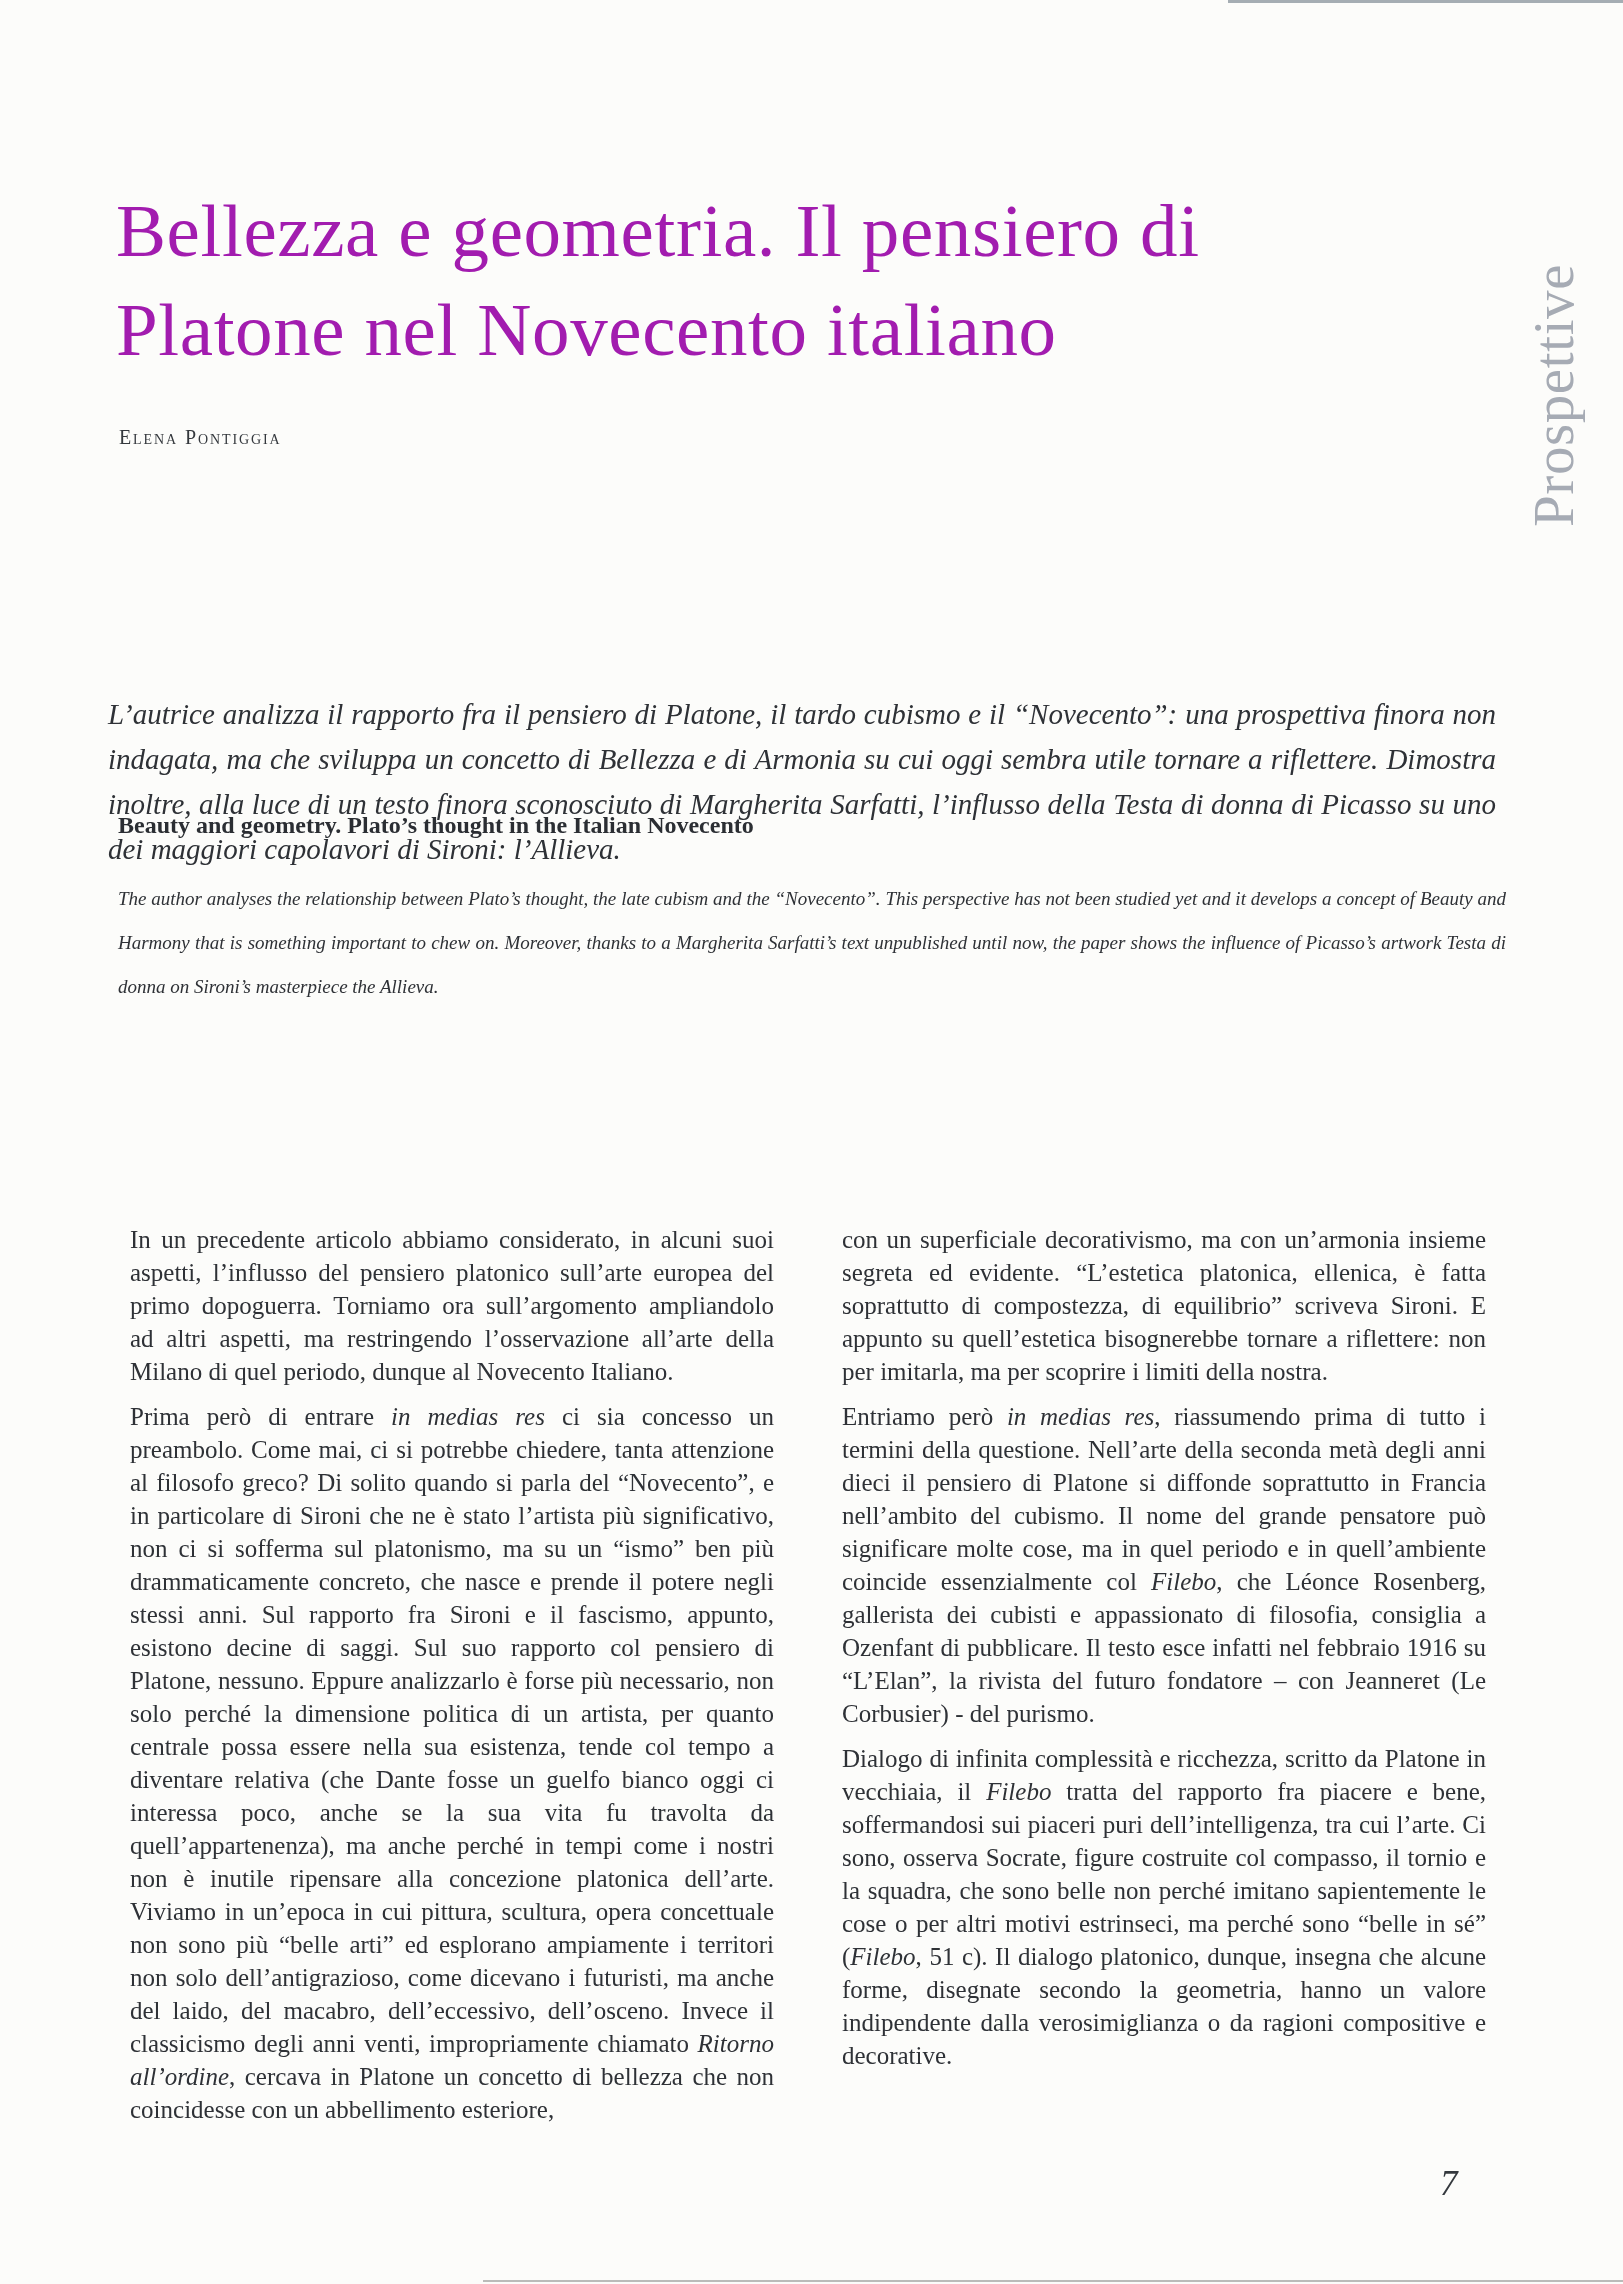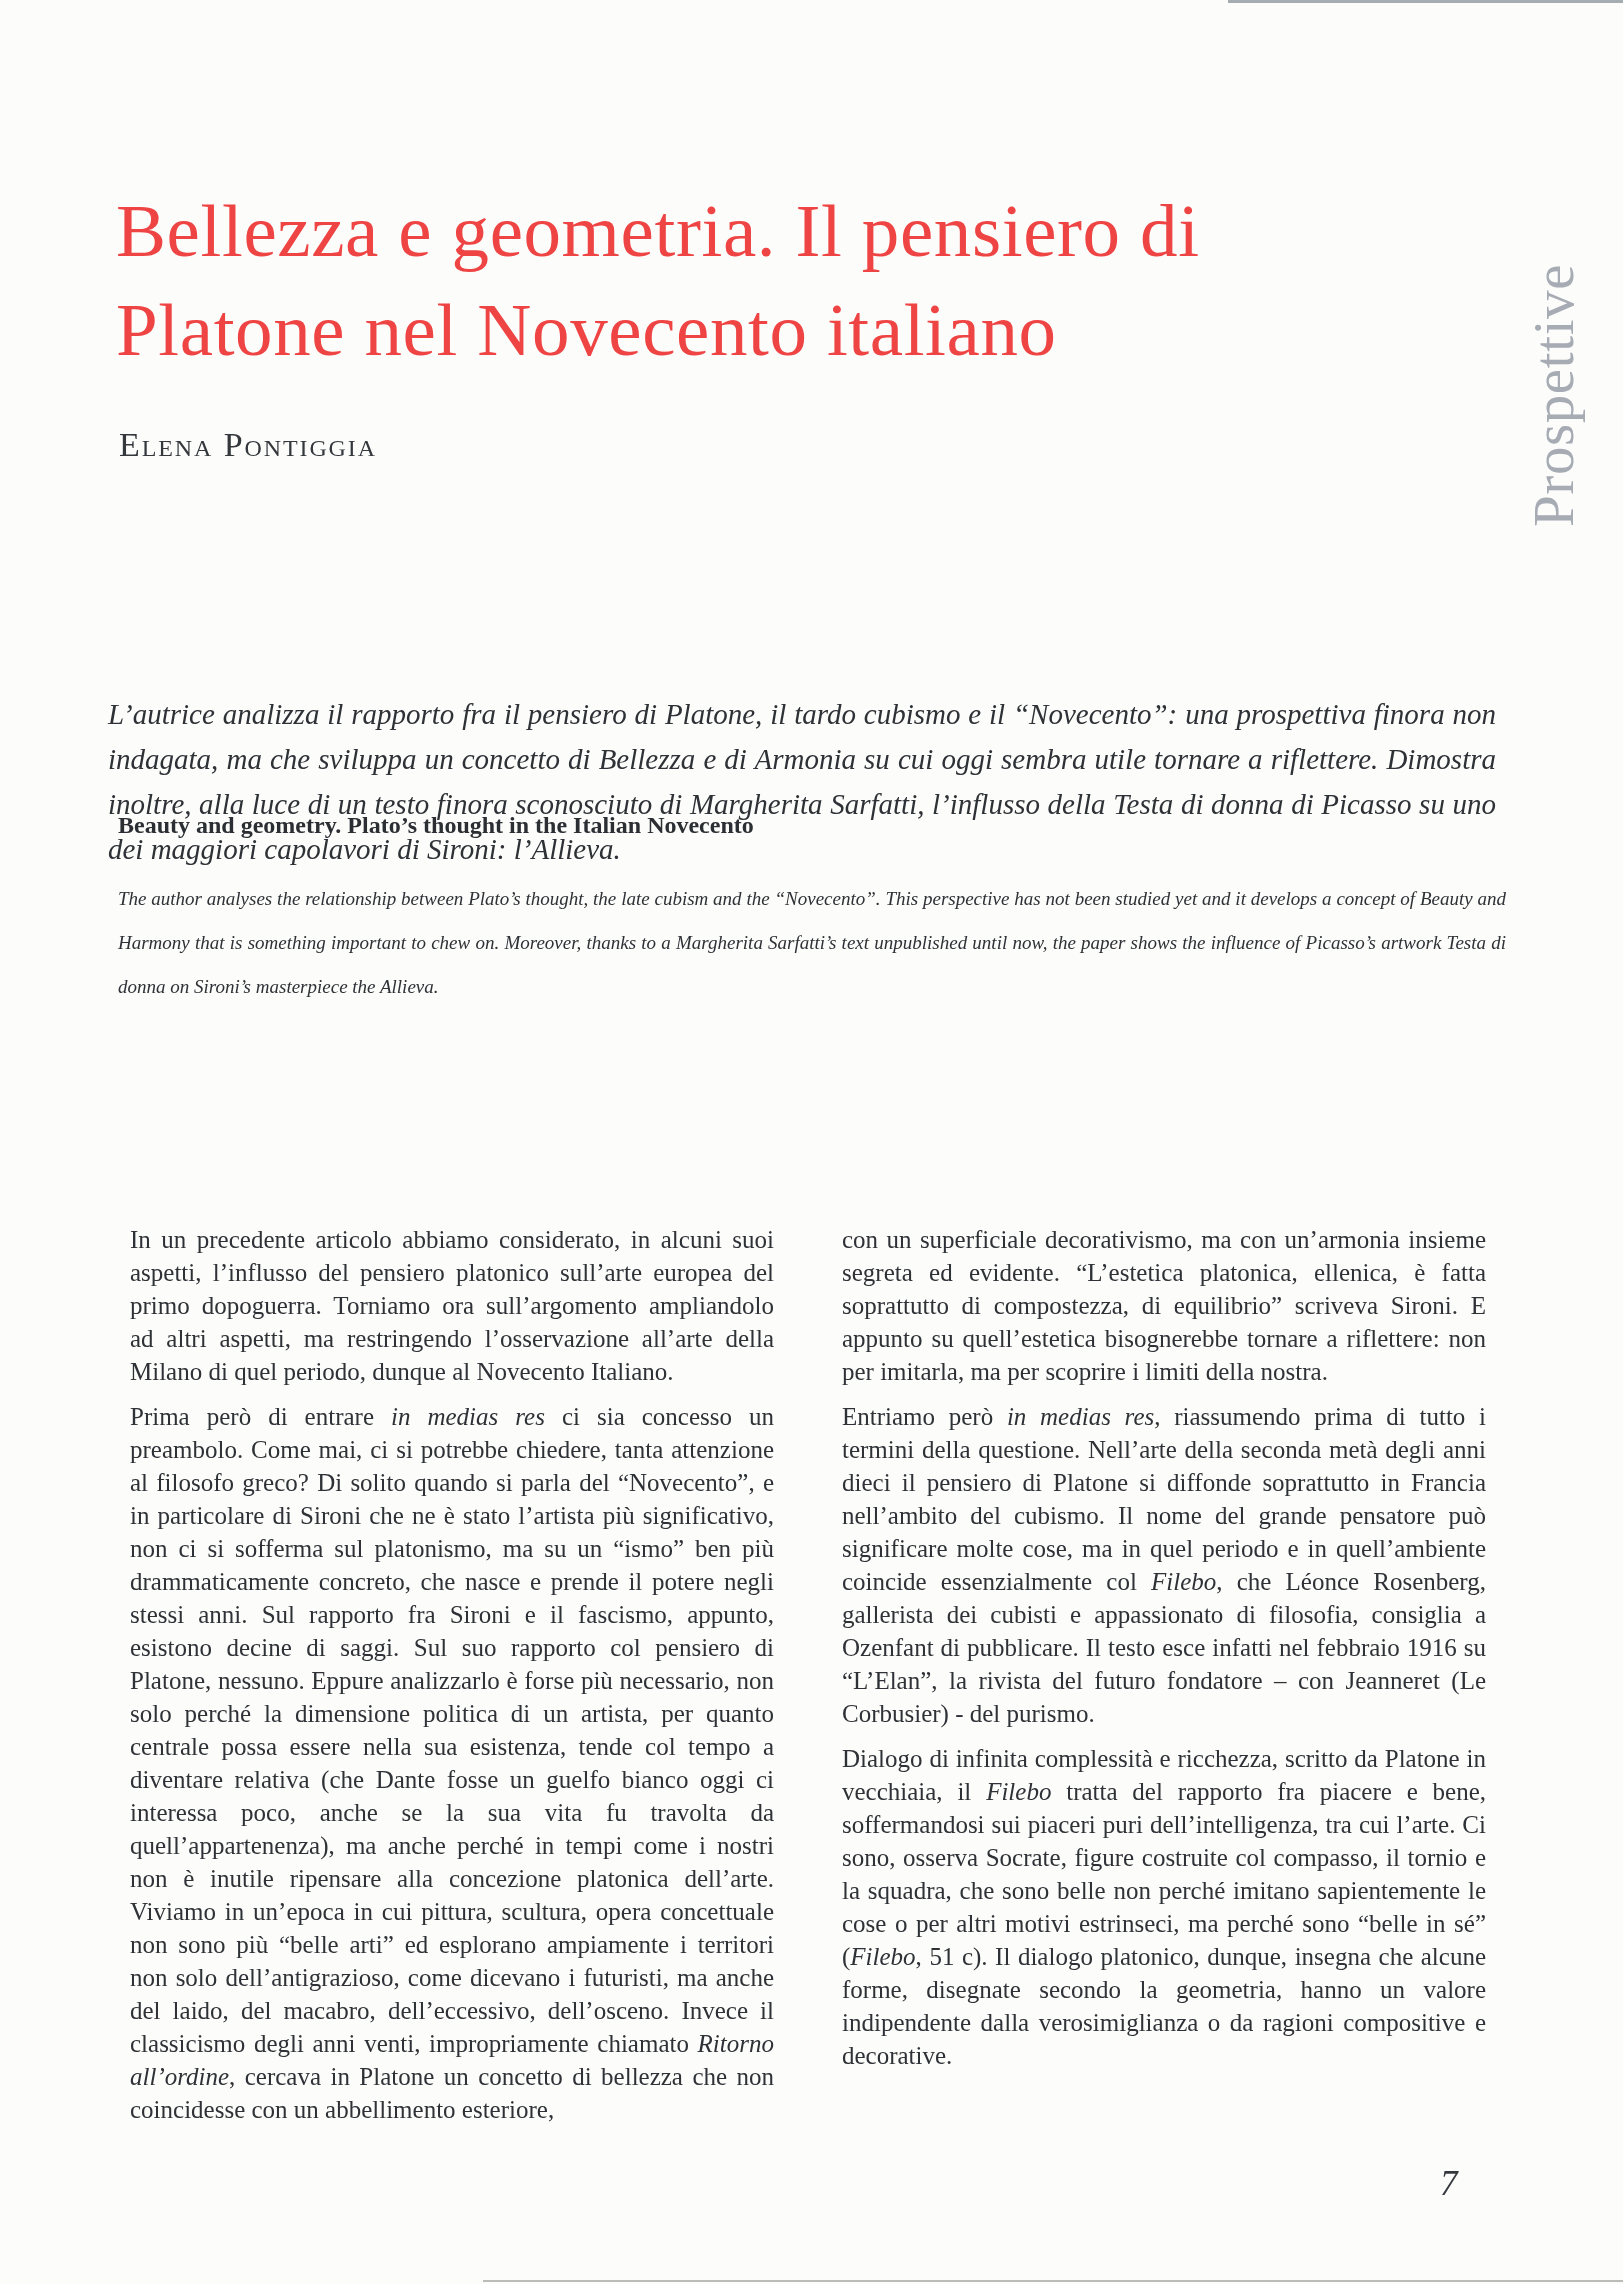--- a/index.html
+++ b/index.html
@@ -15,25 +15,25 @@
     position: absolute; left: 1228px; top: 0; width: 395px; height: 2.5px;
     background: #5c6b79; opacity: .55;
   }
   .scan-edge-bottom {
     position: absolute; left: 483px; top: 2280px; width: 1141px; height: 1.9px;
     background: #7a7a78; opacity: .5;
   }
   .title {
     position: absolute; left: 116px; top: 181px; width: 1262px;
     font-size: 75px; line-height: 99px; font-weight: 400;
-    color: #ef4444; letter-spacing: 0.6px;
+    color: #a21caf; letter-spacing: 0.6px;
   }
   .author {
     position: absolute; left: 119px; top: 426px;
-    font-variant: small-caps; font-size: 34px; letter-spacing: 1.9px;
+    font-variant: small-caps; font-size: 20px; letter-spacing: 1.9px;
     color: #34383d;
   }
   .side-label-box {
     position: absolute; left: 1517px; top: 218px; width: 74px; height: 309px;
   }
   .side-label-box .rot {
     width: 309px; height: 74px; line-height: 74px;
     transform: rotate(-90deg) translate(-309px, 0);
     transform-origin: 0 0;
     font-size: 57px; color: #a6abb4; letter-spacing: 0.6px;

